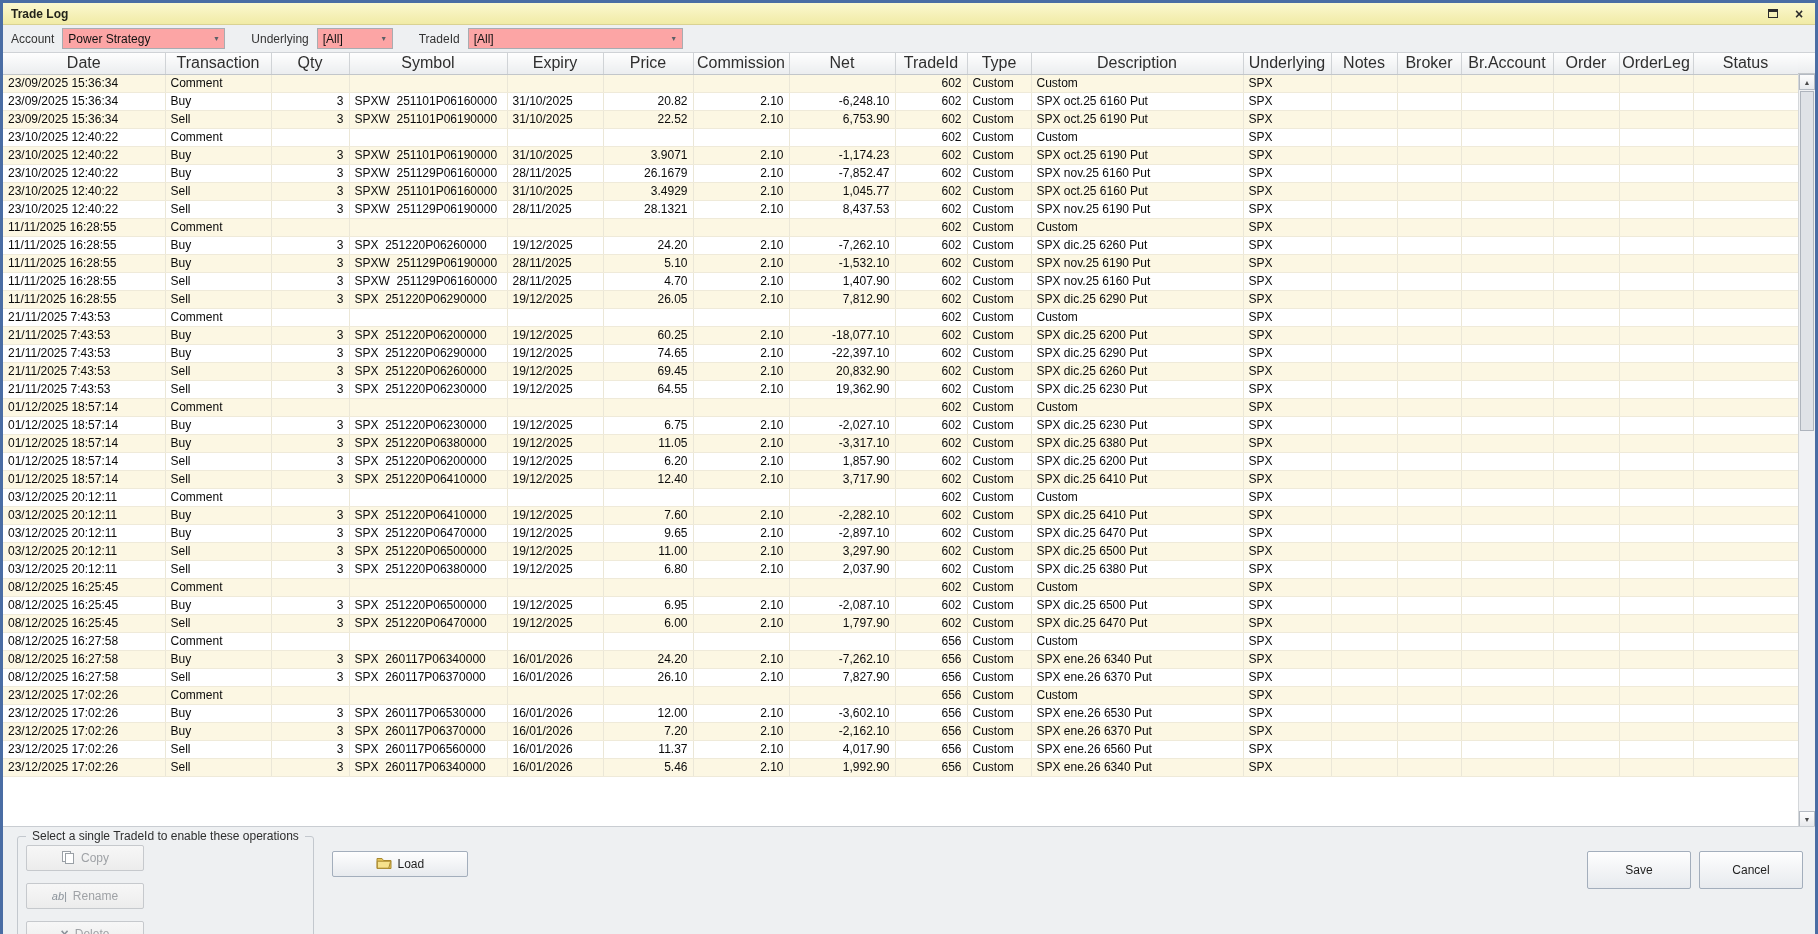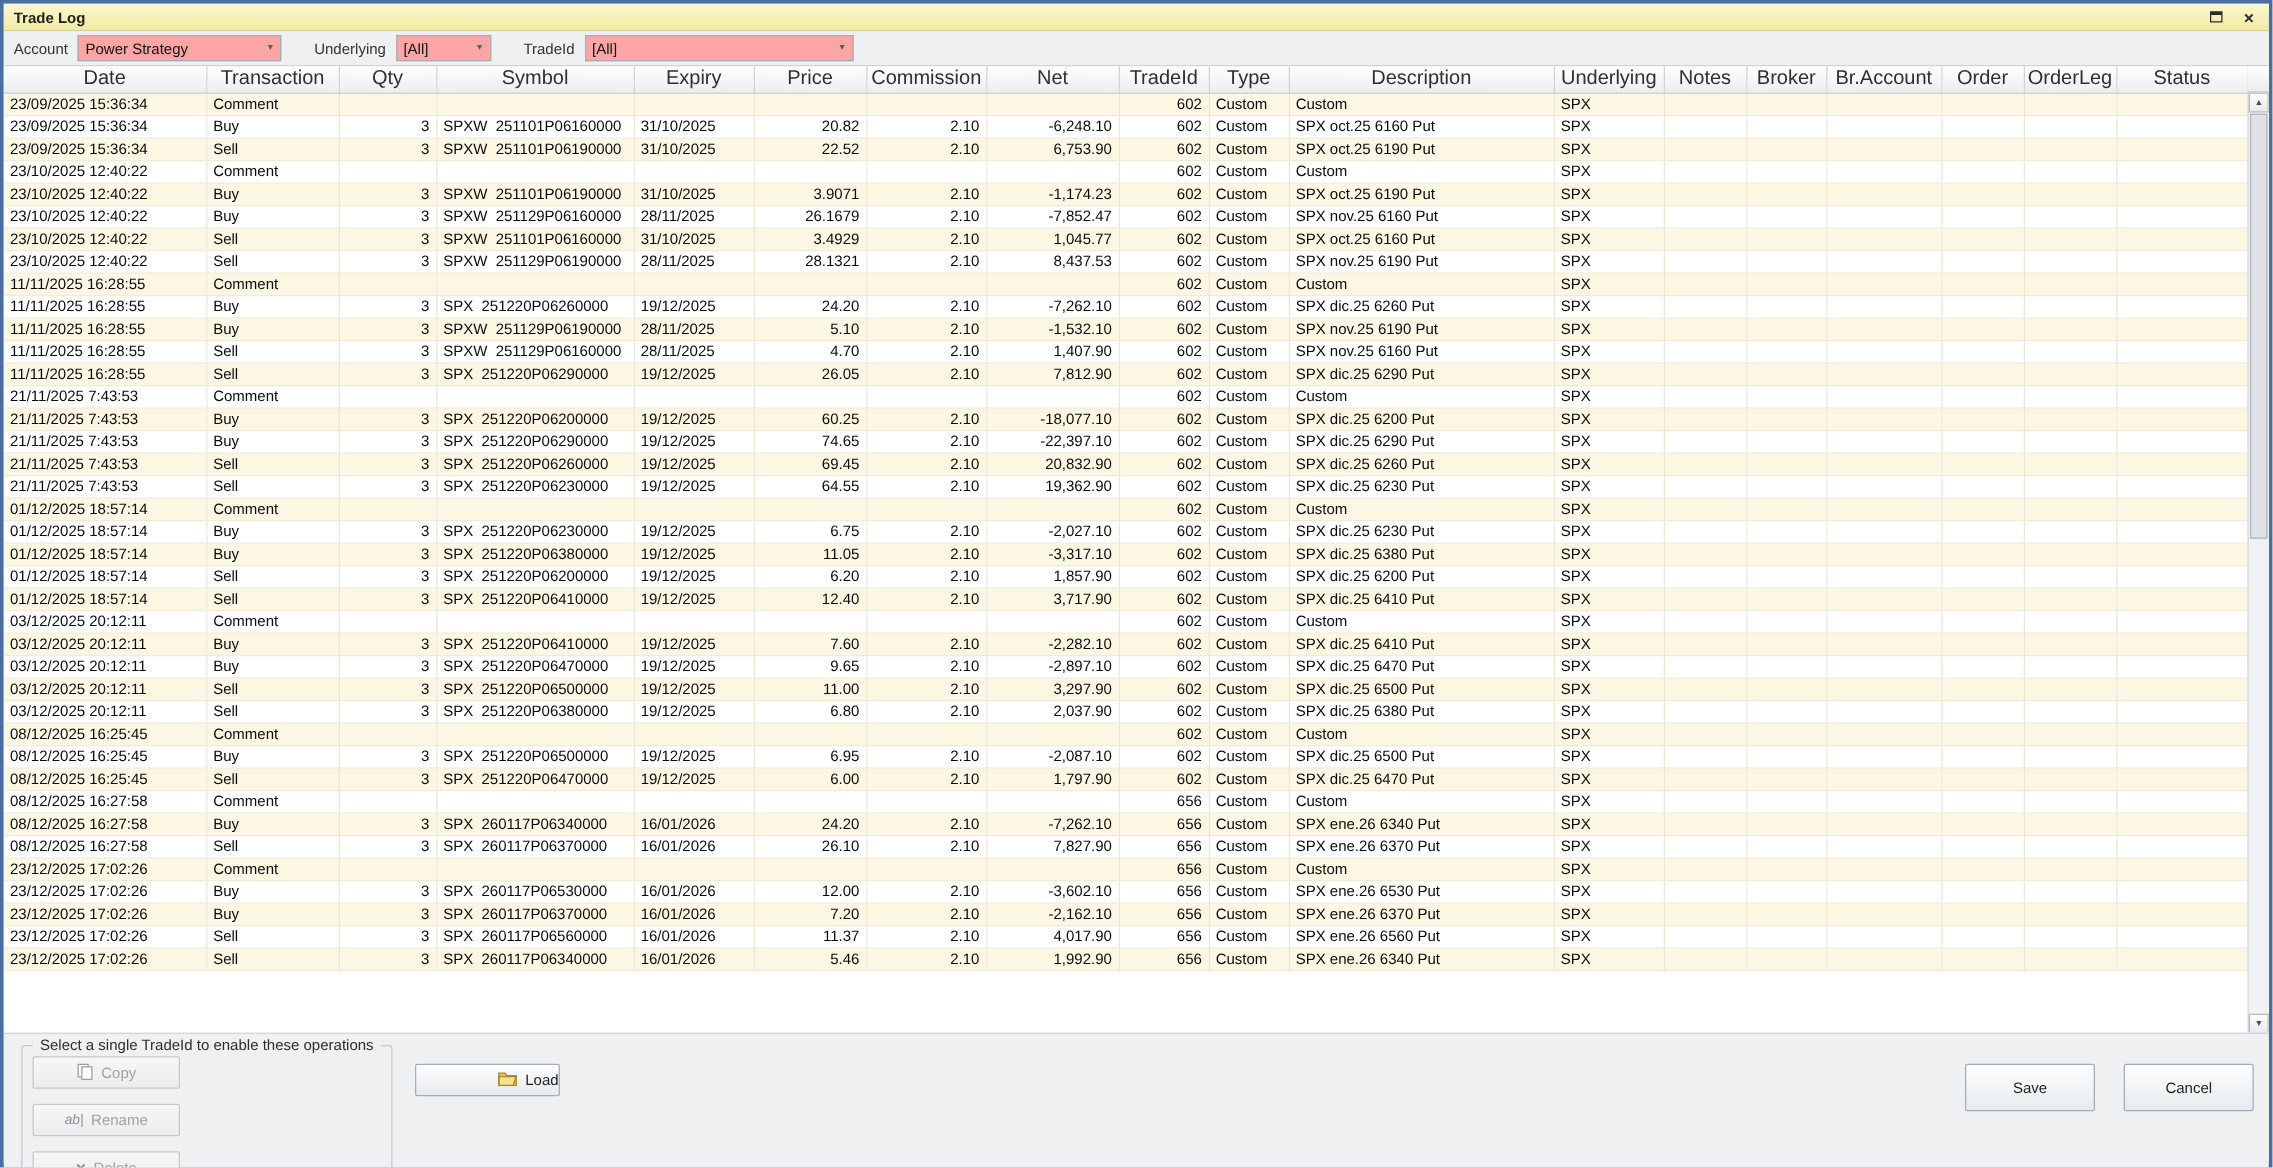--- a/index.html
+++ b/index.html
@@ -72,24 +72,24 @@
   fieldset.ops-box { border:1px solid #c3c8ce; border-radius:3px; padding:2px 8px 6px; }
   fieldset.ops-box legend { padding:0 6px; margin:0 auto; color:#2d2d2d; font-size:12px; }
   .ops { display:flex; gap:12px;flex-direction:column; }
   button { font-family:inherit; font-size:12px; }
   .btn { height:26px; border:1px solid #a3aebc; border-radius:2px;
          background:linear-gradient(#fefefe,#e7eaee); color:#1f1f1f;
          display:inline-flex; align-items:center; justify-content:center; gap:6px; cursor:pointer; }
   .btn:disabled { color:#9fa2a6; border-color:#c6c9cd;
                   background:linear-gradient(#f7f7f7,#ececec); cursor:default; }
   .btn.op { width:118px; }
-  .btn.load { width:116px; margin-left:18px; margin-top:22px;justify-content:flex-end; }
+  .btn.load { width:136px; margin-left:18px; margin-top:22px; }
   .btn.save, .btn.cancel { width:104px; height:38px; margin-top:22px; }
   .btn.save { margin-left:auto; }
-  .btn.cancel { margin-left:23px; margin-right:2px; }
+  .btn.cancel { margin-left:8px; margin-right:2px; }
   .icon-text { font-style:italic; color:#8a929a; font-size:11px; }
   .x-glyph { color:#8a929a; font-weight:bold; font-size:14px; line-height:1; }
 </style>
 </head>
 <body>
 
 <div class="window">
 
   <div class="titlebar">
     <span class="title">Trade Log</span>

